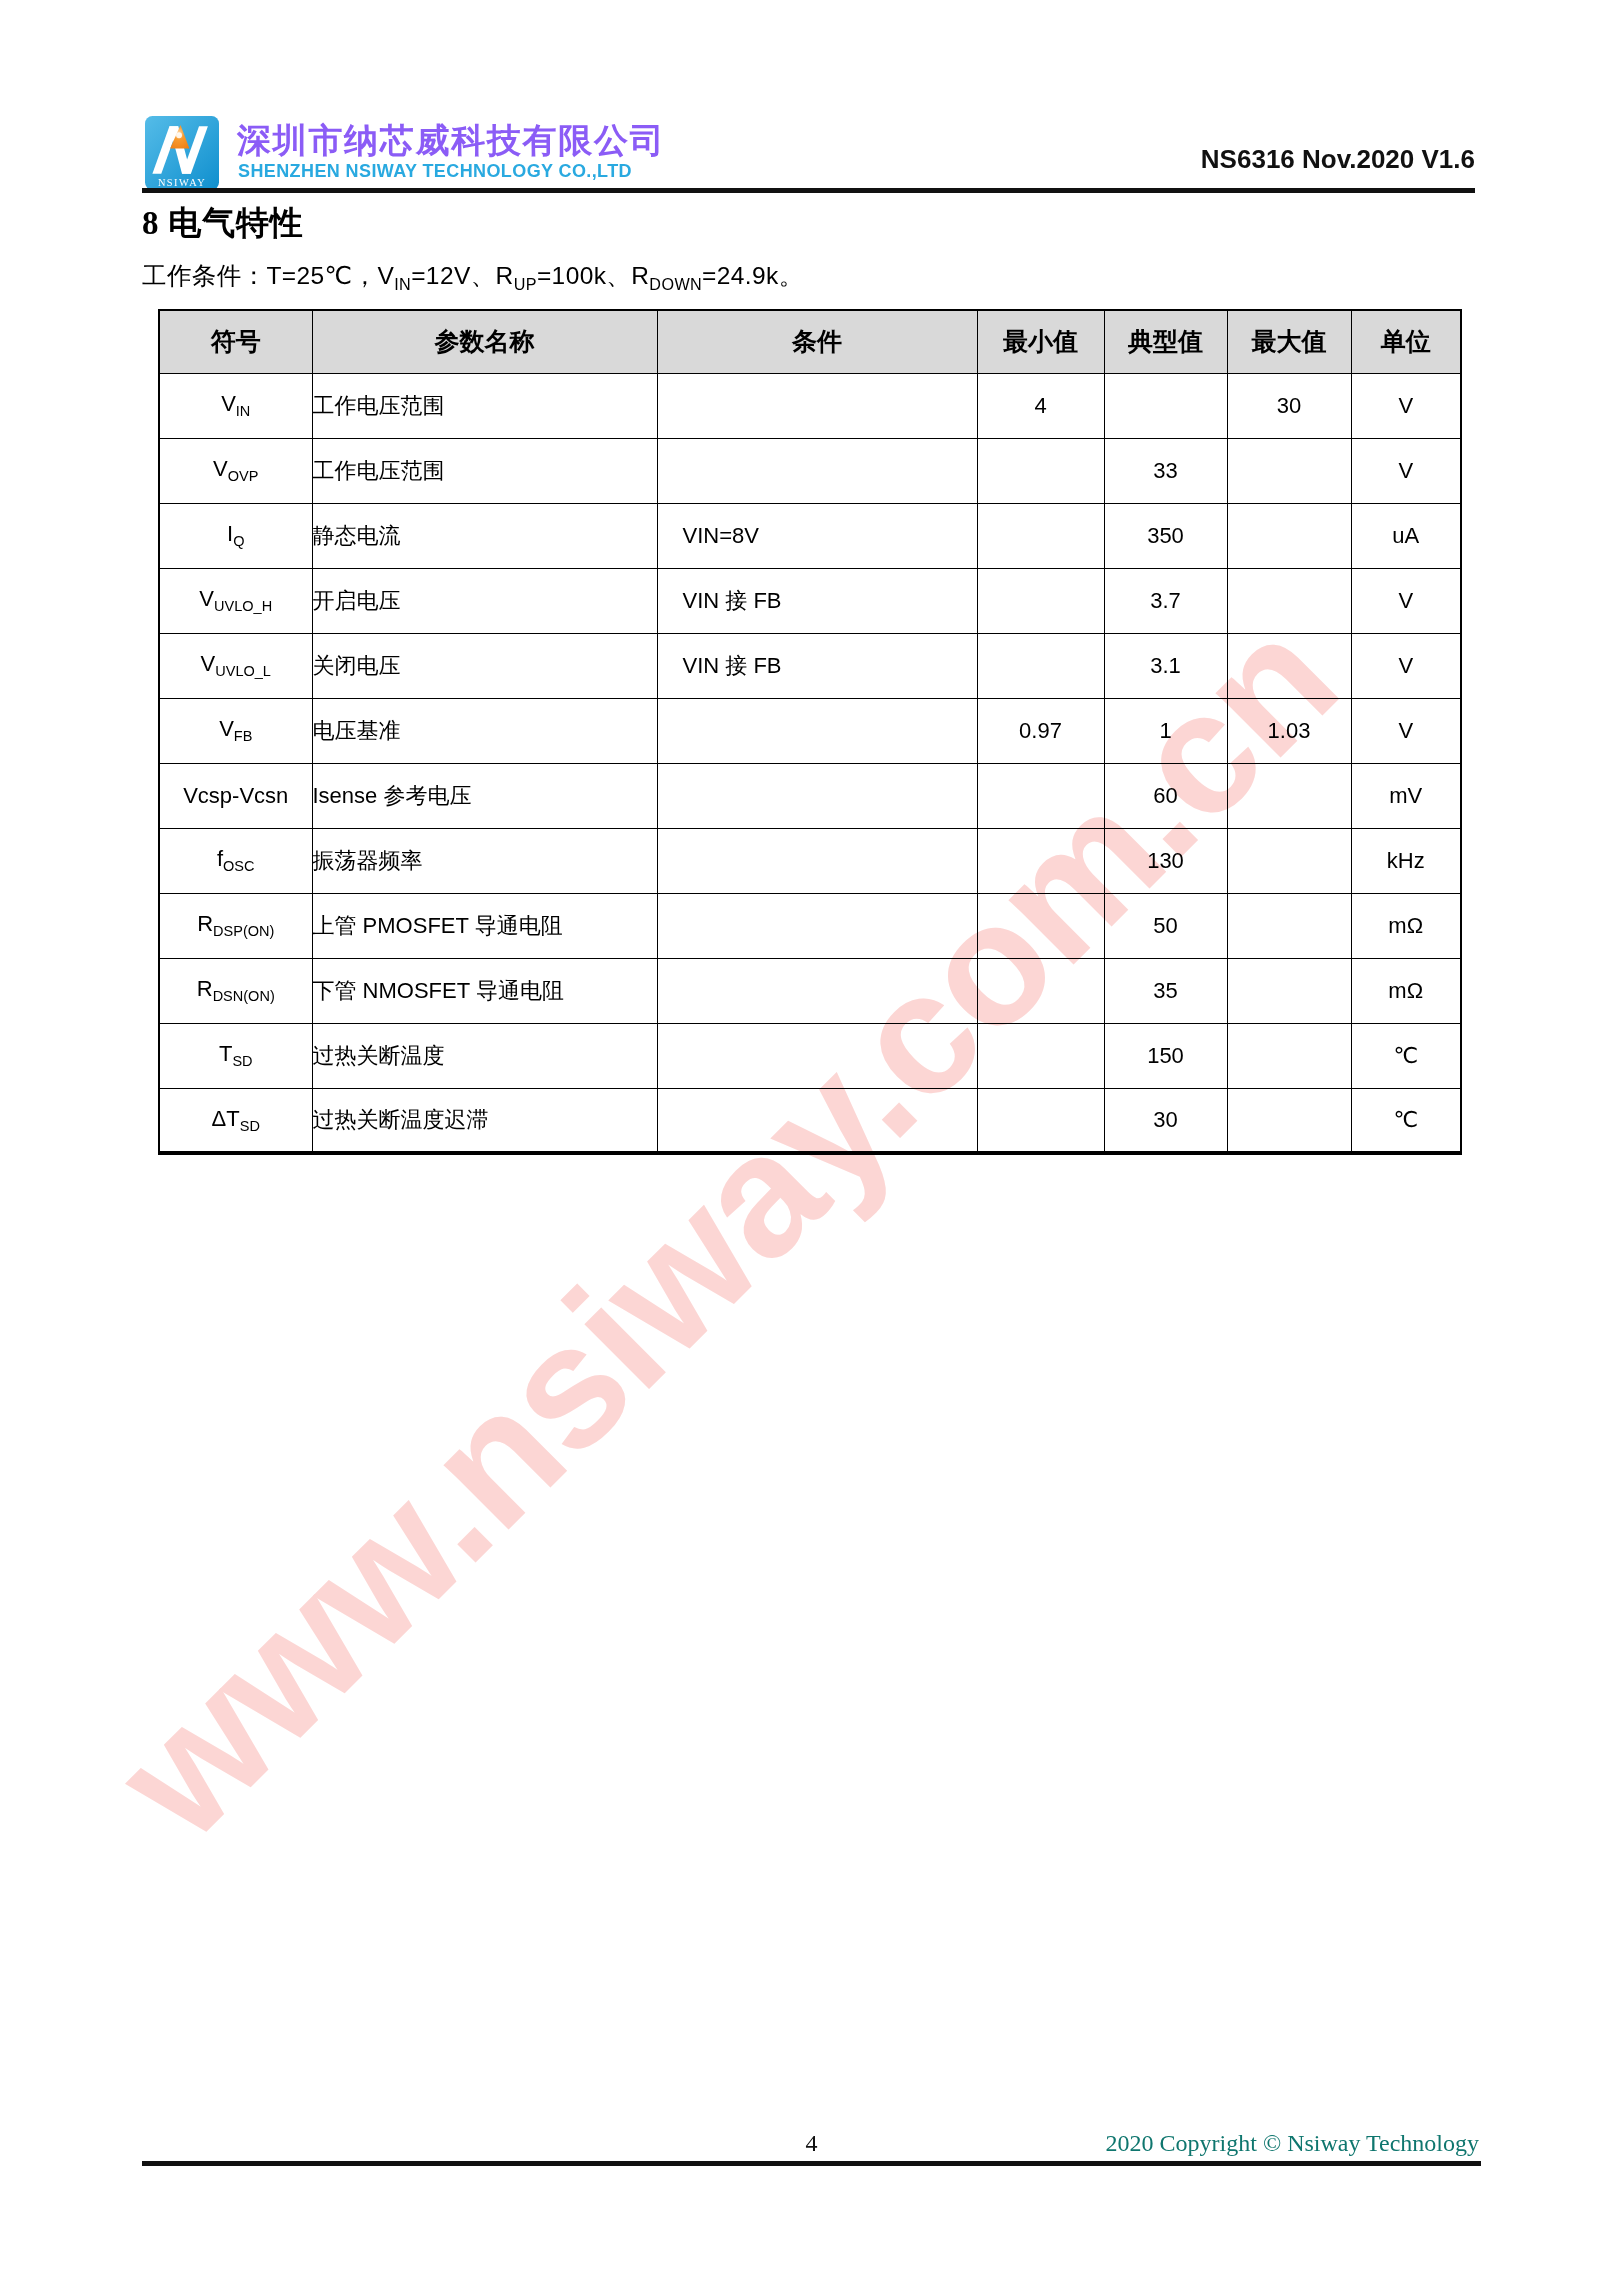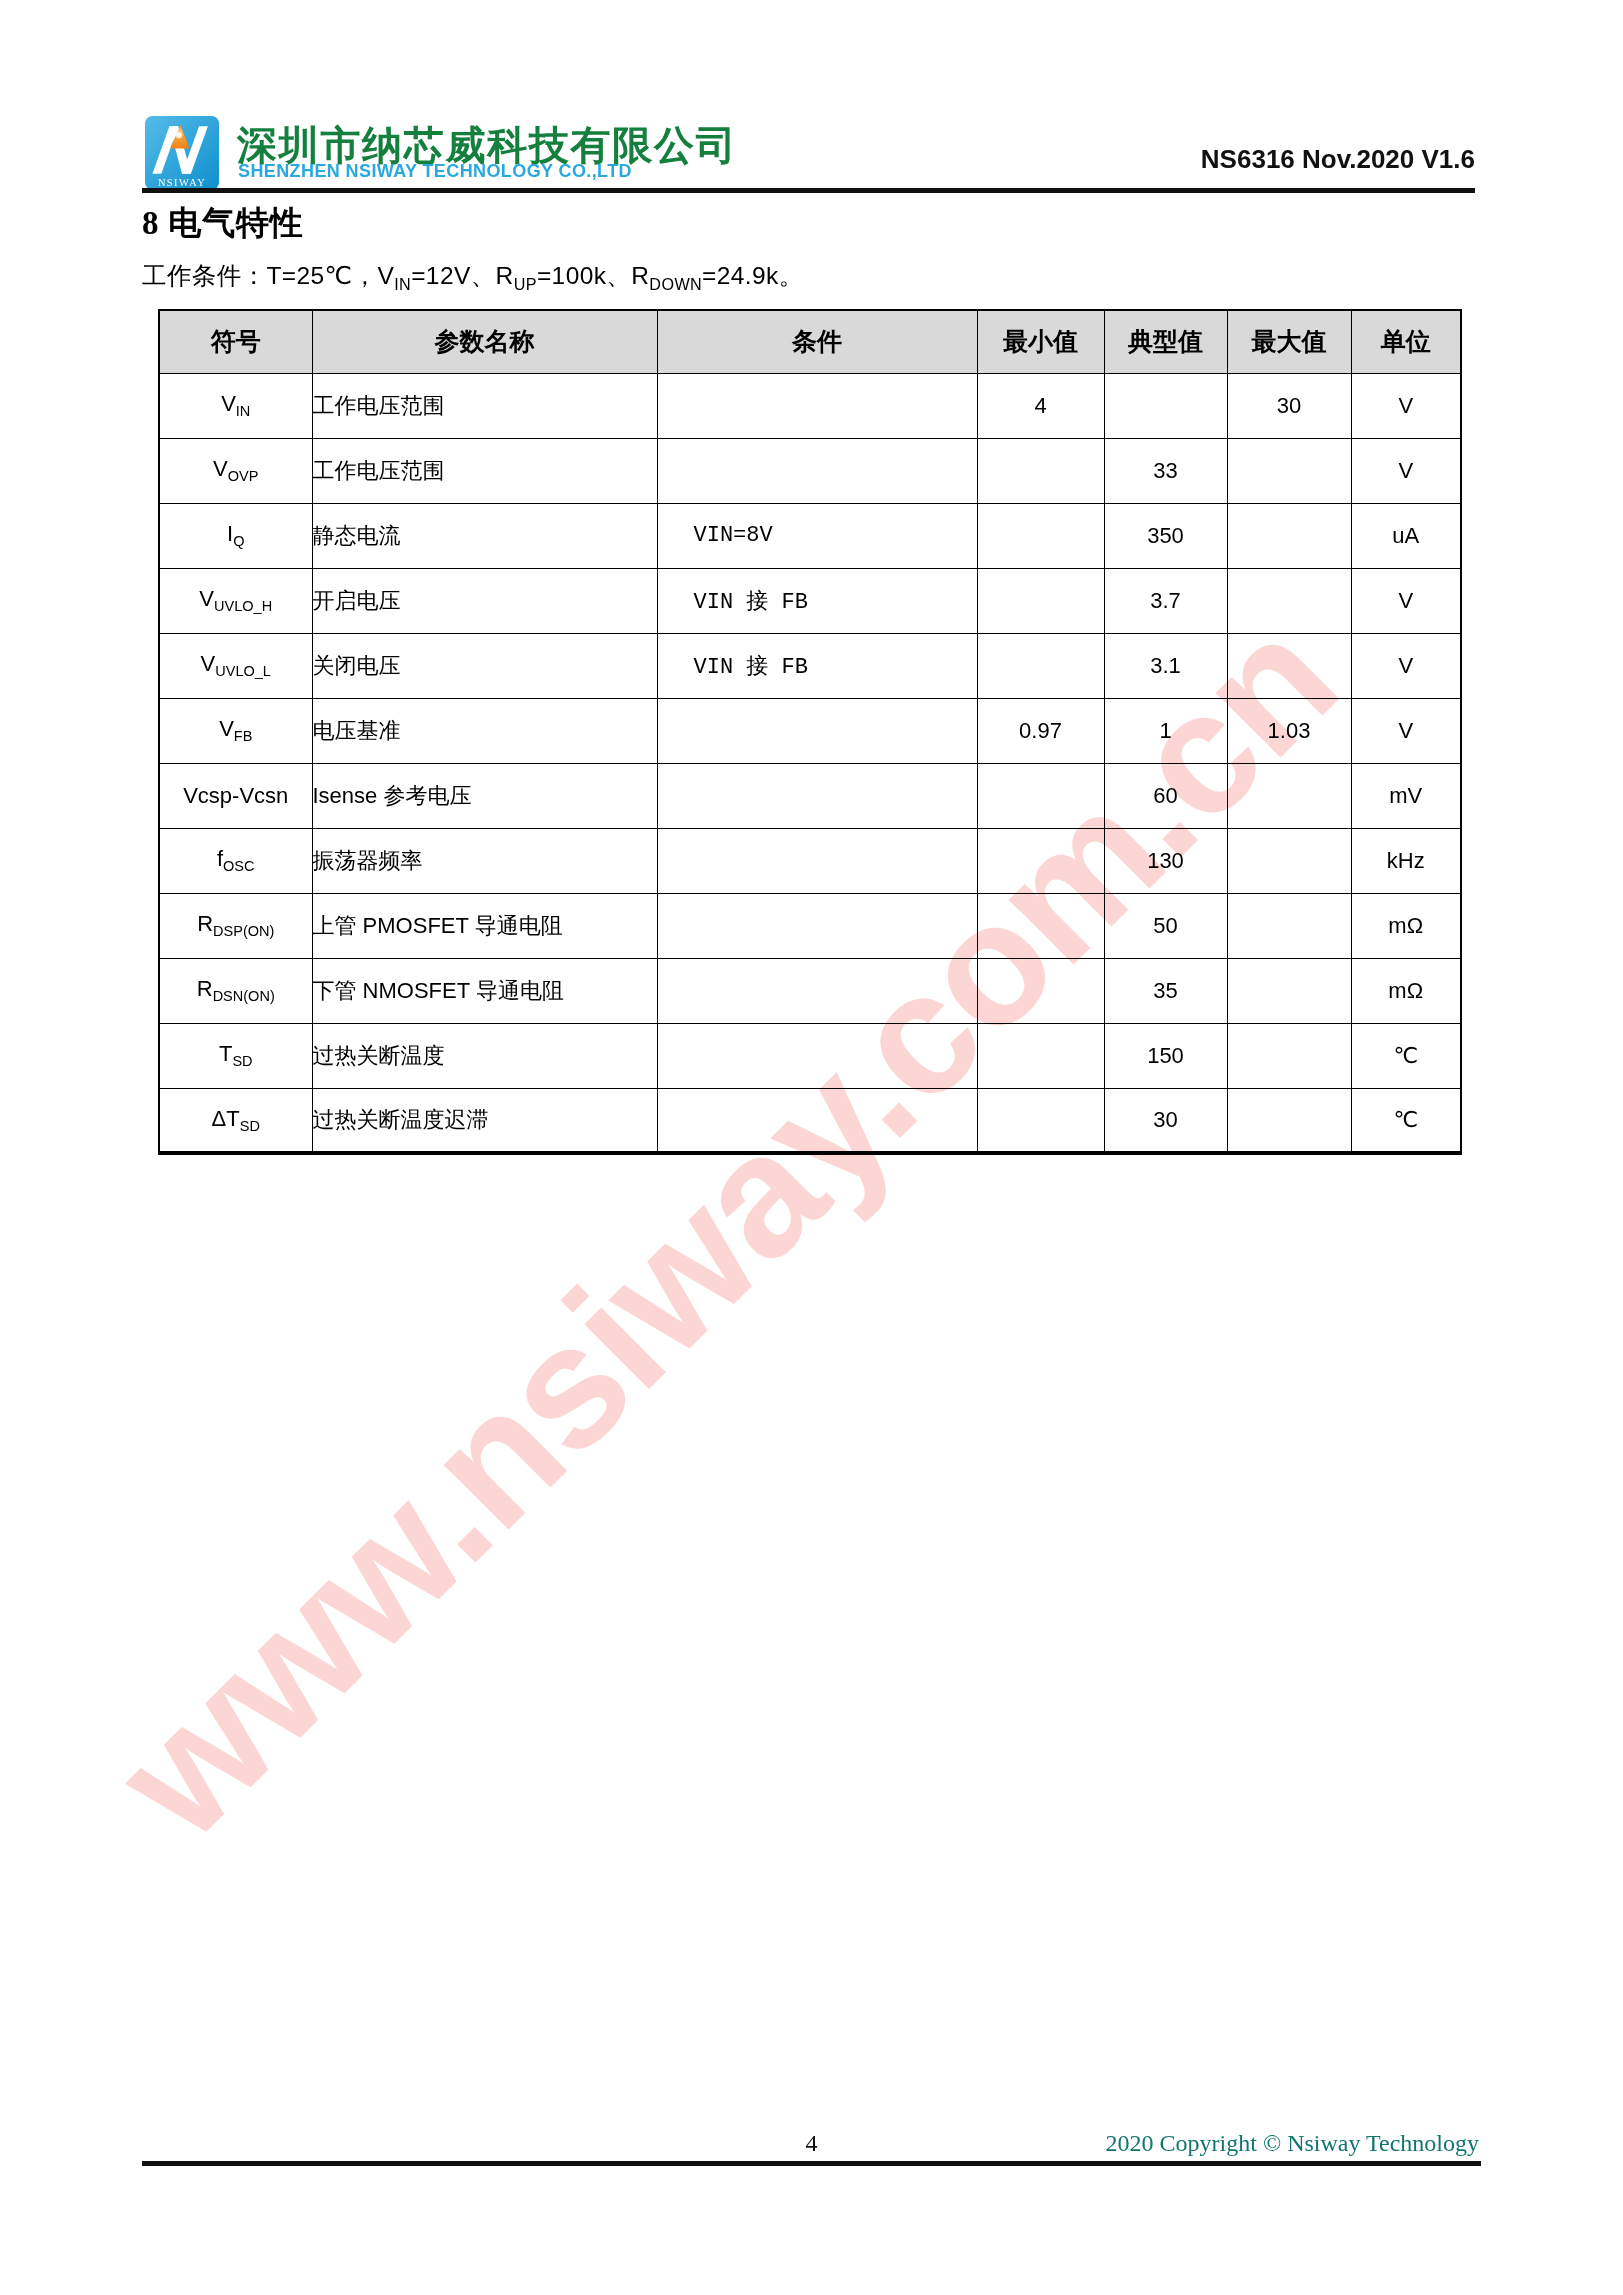--- a/index.html
+++ b/index.html
@@ -13,22 +13,22 @@
     position:absolute; left:190px; top:1702px; z-index:0;
     font-size:173px; font-weight:bold; line-height:173px; white-space:nowrap;
     color:#fcd6d4;
     transform:rotate(-45deg); transform-origin:0 146px;
     letter-spacing:-1.7px; user-select:none;
   }
   
   .page-header { position:absolute; left:0; top:0; width:1623px; z-index:2; }
   .logo-box { position:absolute; left:145px; top:116px; width:60px; height:74px; }
   .company-cn {
-    position:absolute; left:237px; top:118px; font-size:40px; font-weight:bold;
-    color:#15803d; letter-spacing:1.7px;
+    position:absolute; left:237px; top:118px; font-size:34px; font-weight:bold;
+    color:#8b5cf6; letter-spacing:1.7px;
   }
   .company-en {
     position:absolute; left:238px; top:161px; font-size:18px; font-weight:bold;
     color:#29a9e0; letter-spacing:0.4px;
   }
   .doc-ref {
     position:absolute; right:148px; top:144px; font-size:26px; font-weight:bold; color:#111;
   }
   .header-rule { position:absolute; left:142px; top:188px; width:1333px; height:5px; background:#111; }
   
@@ -52,21 +52,21 @@
   table.ec { border:2.5px solid #000; }
   table.ec thead th {
     background:#d9d9d9; height:63px; font-size:25px; font-weight:bold;
     text-align:center; vertical-align:middle;
   }
   table.ec tbody td { height:65px; vertical-align:middle; font-size:22px; background:transparent; }
   table.ec tbody tr:last-child td { border-bottom:4.2px solid #000; }
   td.c-sym  { text-align:center; font-size:24px; }
   td.c-sym sub { font-size:66%; }
   td.c-param{ text-align:left; font-size:24px; }
-  td.c-cond { text-align:left; padding-left:36px; font-size:21px;font-family:Liberation Mono, monospace; }
+  td.c-cond { text-align:left; padding-left:25px; font-size:21px; }
   td.c-min, td.c-typ, td.c-max { text-align:center; }
   td.c-unit { text-align:center; }
   
   .footer-rule { position:absolute; left:142px; top:2161px; width:1339px; height:5px; background:#111; z-index:2; }
   .page-number {
     position:absolute; left:0; top:2130px; width:1623px; text-align:center; z-index:2;
     font-family:"Liberation Serif","DejaVu Serif",serif; font-size:24px; color:#111;
   }
   .copyright {
     position:absolute; right:144px; top:2130px; z-index:2;

